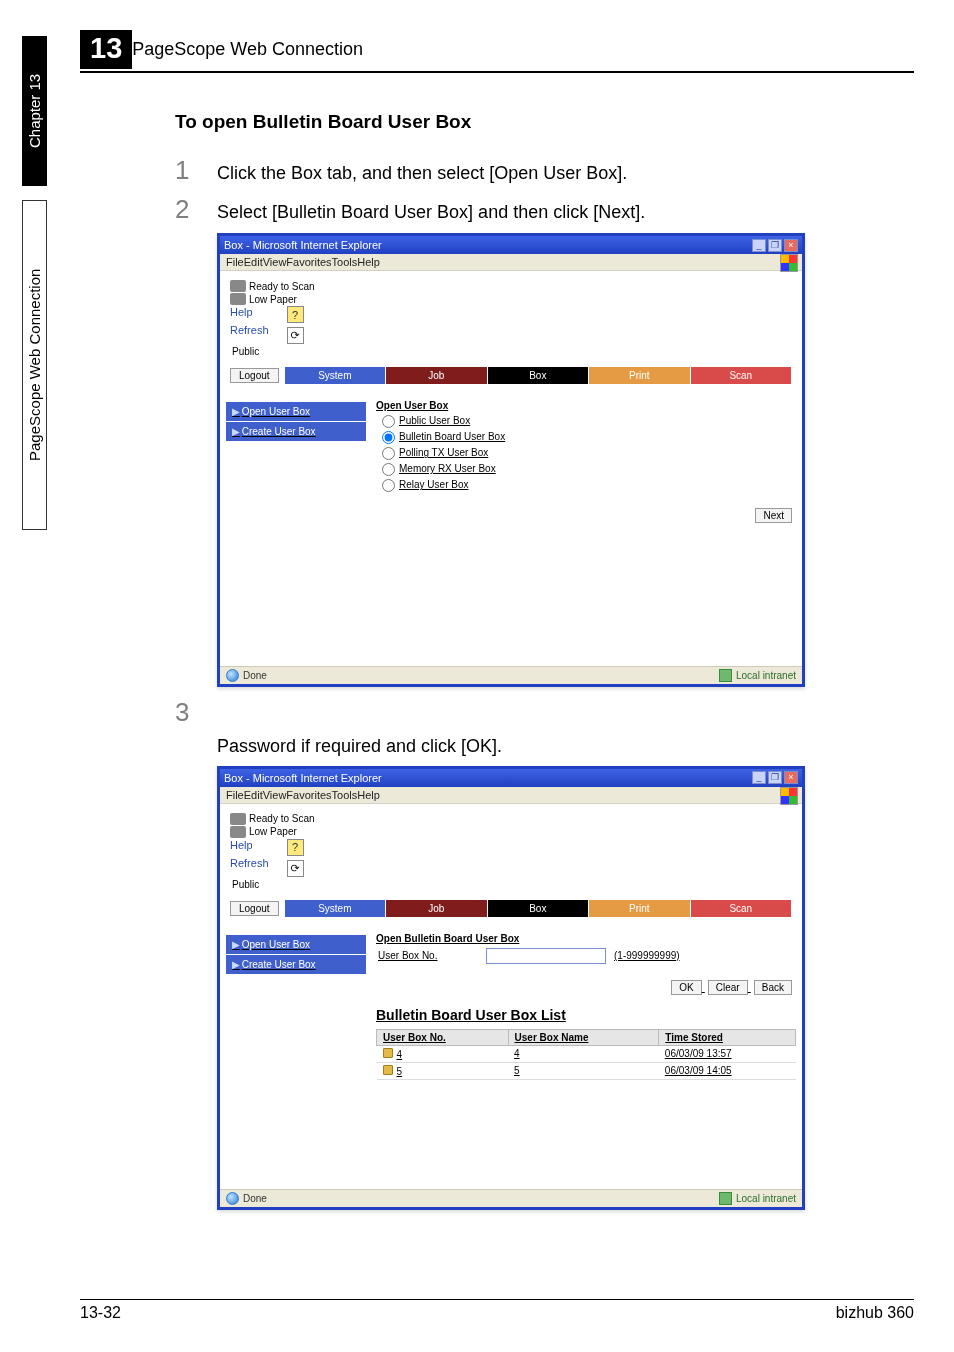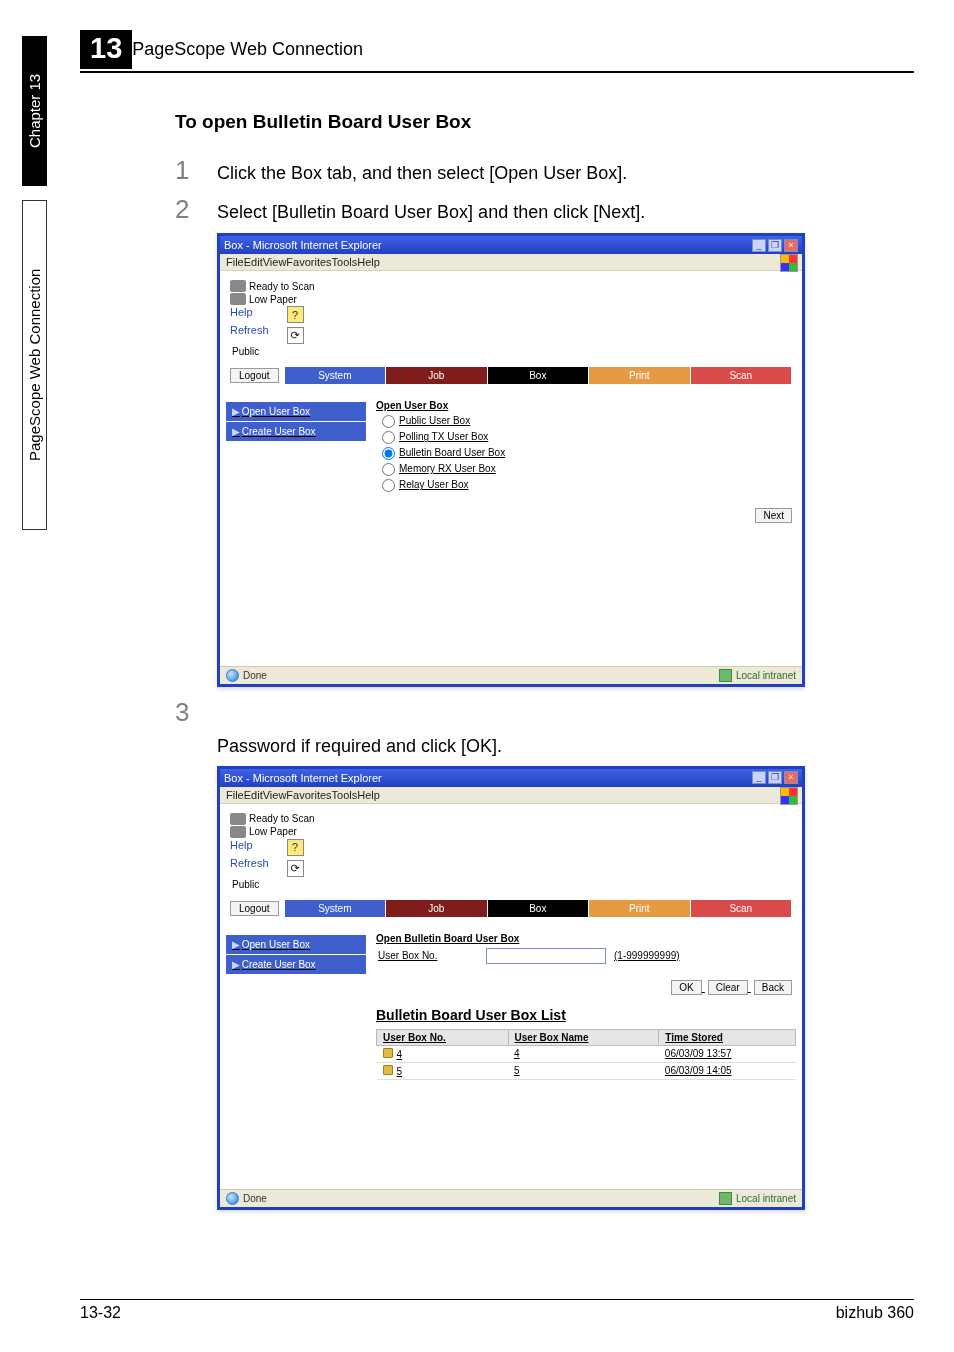--- a/index.html
+++ b/index.html
@@ -395,26 +395,26 @@
           <div class="navitem"><span class="tri">▶</span><span>Open User Box</span></div>
           <div class="navitem"><span class="tri">▶</span><span>Create User Box</span></div>
         </div>
         <div class="rightpane">
           <div class="pane-title">Open User Box</div>
           <label class="radio-line">
               <input type="radio" name="r1" style="">
               <span>Public User Box</span>
             </label>
           <label class="radio-line">
+              <input type="radio" name="r1" checked="" style="">
+              <span>Bulletin Board User Box</span>
+            </label>
+          <label class="radio-line">
               <input type="radio" name="r1" style="">
               <span>Polling TX User Box</span>
-            </label>
-          <label class="radio-line">
-              <input type="radio" name="r1" checked="" style="">
-              <span>Bulletin Board User Box</span>
             </label>
           <label class="radio-line">
               <input type="radio" name="r1" style="">
               <span>Memory RX User Box</span>
             </label>
           <label class="radio-line">
               <input type="radio" name="r1" style="">
               <span>Relay User Box</span>
             </label>
           <div class="next-row">

